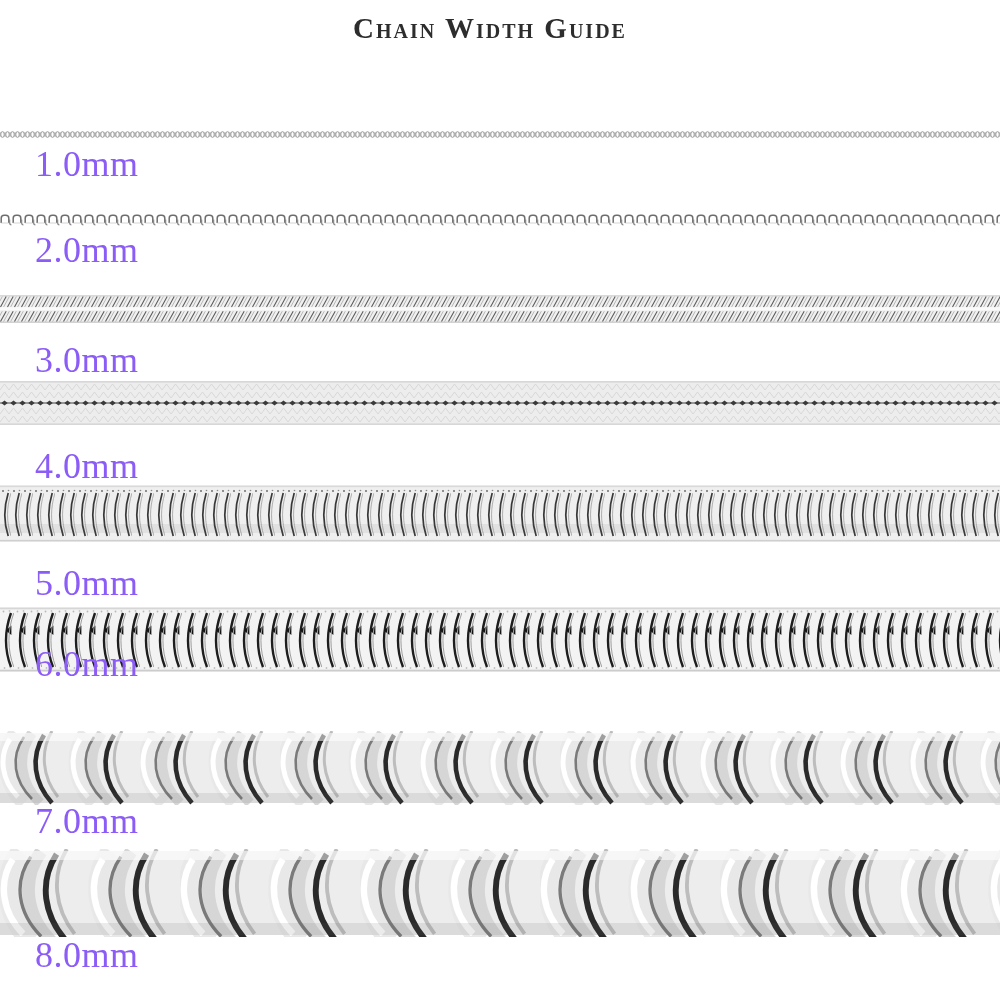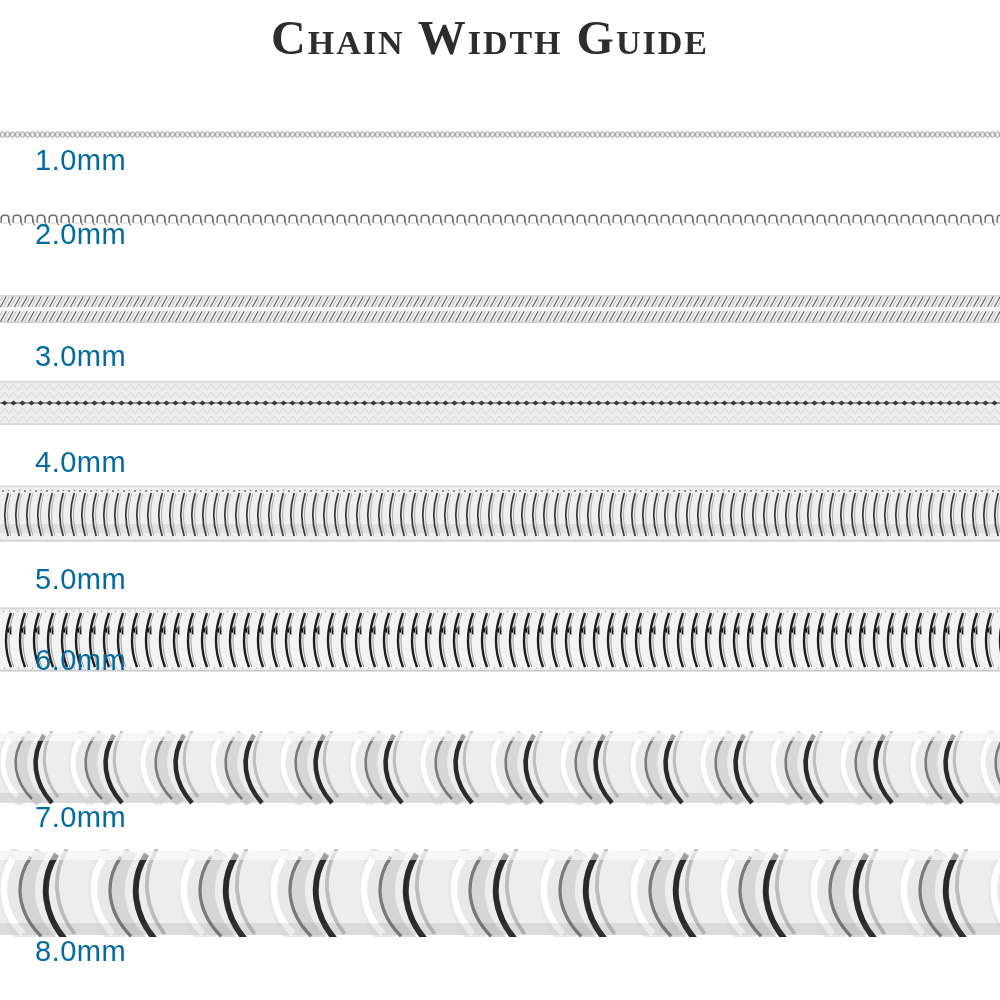--- a/index.html
+++ b/index.html
@@ -1,23 +1,23 @@
 <!DOCTYPE html>
 <html><head>
 <meta charset="utf-8">
 <style>
   html,body{margin:0;padding:0;background:#ffffff;}
   .page{position:relative;width:1000px;height:1000px;background:#ffffff;overflow:hidden;
         font-family:"Liberation Serif",serif;}
   .title{position:absolute;top:14px;left:0;width:980px;text-align:center;
-         font-family:"Liberation Serif",serif;font-weight:600;font-size:48px;
+         font-family:"Liberation Serif",serif;font-weight:600;font-size:29px;
          font-variant:small-caps;letter-spacing:2px;color:#2d2d2d;line-height:1;}
   .chain{position:absolute;left:0;display:block;}
-  .label{position:absolute;left:35px;font-size:29px;color:#0369a1;
-         letter-spacing:0.5px;line-height:1;font-family:Liberation Sans, sans-serif;}
+  .label{position:absolute;left:35px;font-size:36px;color:#8b5cf6;
+         letter-spacing:0.5px;line-height:1;font-family:Liberation Serif, serif;}
   .defs{position:absolute;width:0;height:0;}
 </style>
 </head>
 <body>
 
 <div class="page">
 
   <svg class="defs" aria-hidden="true">
     <defs>
       <pattern id="p1" width="5" height="11" patternUnits="userSpaceOnUse">
@@ -111,21 +111,21 @@
     <svg class="chain" style="top:129px" width="1000" height="11">
       <rect width="1000" height="11" fill="url(#p1)"></rect>
     </svg>
     <div class="label" style="top:146px">1.0mm</div>
   </div>
 
   <div>
     <svg class="chain" style="top:210px" width="1000" height="19">
       <rect width="1000" height="19" fill="url(#p2)"></rect>
     </svg>
-    <div class="label" style="top:220px">2.0mm</div>
+    <div class="label" style="top:232px">2.0mm</div>
   </div>
 
   <div>
     <svg class="chain" style="top:294px" width="1000" height="30">
       <rect width="1000" height="30" fill="url(#p3)"></rect>
     </svg>
     <div class="label" style="top:342px">3.0mm</div>
   </div>
 
   <div>

